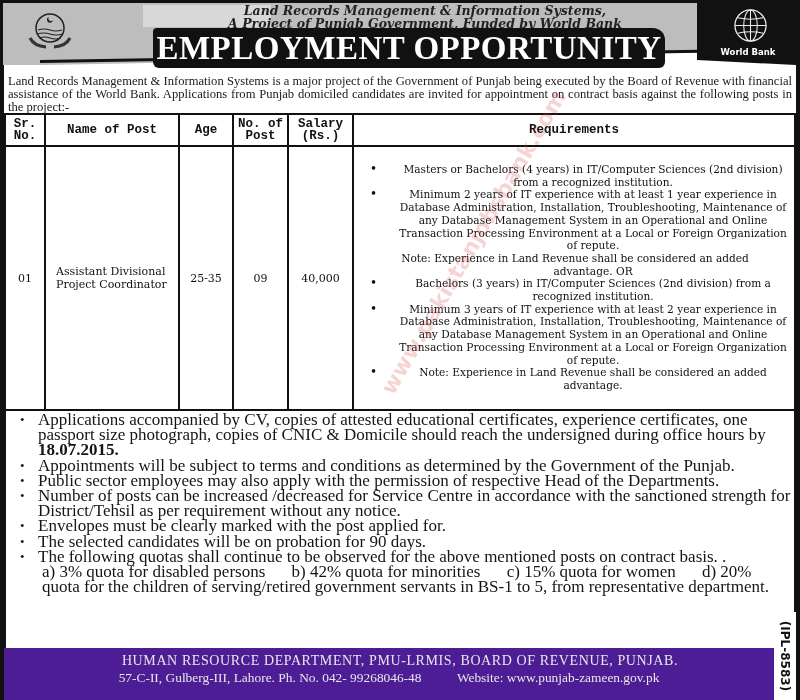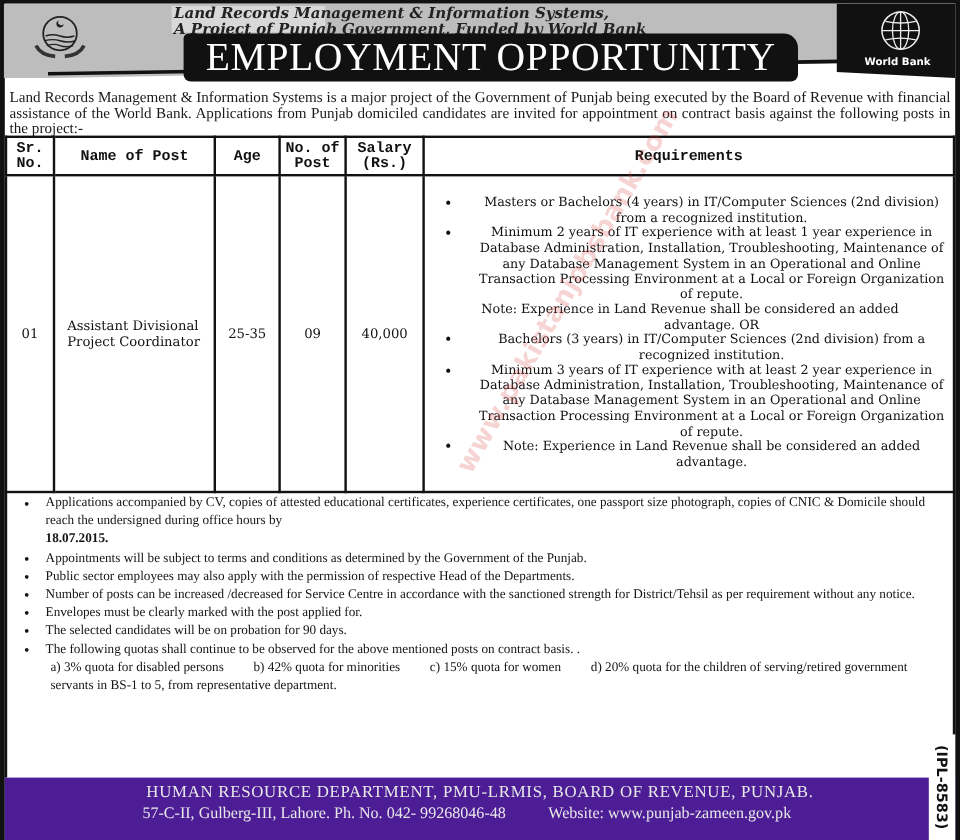--- a/index.html
+++ b/index.html
@@ -5,23 +5,23 @@
   * { box-sizing: border-box; margin: 0; padding: 0; }
   html, body { width: 800px; height: 700px; overflow: hidden; background: #ffffff; }
   body { font-family: "Liberation Serif", serif; color: #111; position: relative; }
 
   .frame { position: absolute; left: 0; top: 0; width: 800px; height: 700px; border-left: 4px solid #111; border-right: 4px solid #111; border-top: 3px solid #111; }
 
   
   .header { position: absolute; left: 0; top: 0; width: 800px; height: 68px; }
   .gray-band { position: absolute; left: 3px; top: 3px; width: 700px; height: 62px; background: #bdbdbd; clip-path: polygon(0 0, 100% 0, 100% 80%, 6% 100%, 0 100%); }
   .logo-punjab { position: absolute; left: 24px; top: 10px; width: 52px; height: 40px; }
-  .subtitle { position: absolute; left: 145px; top: 4px; width: 560px; text-align: left; font-family: "DejaVu Serif", serif; font-weight: bold; font-style: italic; font-size: 12.5px; line-height: 13px; color: #222; }
+  .subtitle { position: absolute; left: 145px; top: 4px; width: 560px; text-align: center; font-family: "DejaVu Serif", serif; font-weight: bold; font-style: italic; font-size: 12.5px; line-height: 13px; color: #222; }
   .subtitle-bg { position: absolute; left: 143px; top: 5px; width: 128px; height: 22px; background: #d8d8d8; }
-  .title-pill { position: absolute; left: 153px; top: 28px; width: 512px; height: 40px; background: #111; border-radius: 4px 12px 6px 6px; color: #fff; font-family: "Liberation Serif", serif; font-size: 33px; letter-spacing: 0.5px; text-align: center; line-height: 41px; }
+  .title-pill { position: absolute; left: 153px; top: 28px; width: 512px; height: 40px; background: #111; border-radius: 4px 12px 6px 6px; color: #fff; font-family: "Liberation Serif", serif; font-size: 33px; letter-spacing: 0.5px; text-align: center; line-height: 41px; font-weight: bold; }
   .wb-block { position: absolute; left: 697px; top: 3px; width: 99px; height: 62px; background: #111; clip-path: polygon(0 0, 100% 0, 100% 100%, 0 92%); }
   .wb-globe { position: absolute; left: 733px; top: 8px; width: 35px; height: 35px; }
   .wb-label { position: absolute; left: 700px; top: 47px; width: 96px; text-align: center; color: #fff; font-family: "DejaVu Sans", sans-serif; font-weight: bold; font-size: 8.5px; }
   .header-rule { position: absolute; left: 40px; top: 60px; width: 660px; height: 3px; background: #111; transform: rotate(-0.9deg); transform-origin: left; }
 
   
   .intro { position: absolute; left: 8px; top: 75px; width: 784px; font-size: 12.6px; line-height: 12.8px; text-align: justify; color: #1a1a1a; }
 
   
   .tbl { position: absolute; left: 4px; top: 113px; width: 792px; height: 298px; border-collapse: collapse; table-layout: fixed; }
@@ -30,21 +30,21 @@
   .tbl td { vertical-align: middle; text-align: center; font-family: "DejaVu Serif", serif; font-size: 11px; }
   .tbl td.post { text-align: left; padding-left: 10px; line-height: 13px; }
   .tbl td.req { text-align: center; vertical-align: top; padding: 16px 4px 0 6px; font-family: "DejaVu Serif", serif; font-size: 10.6px; line-height: 12.7px; }
   .req ul { list-style: none; }
   .req li { position: relative; padding-left: 36px; }
   .req li::before { content: "\2022"; position: absolute; left: 10px; top: 0; font-size: 12px; }
   .req .note { padding-left: 0; }
   .req .note-cont { padding-left: 36px; }
 
   
-  .bullets { position: absolute; left: 20px; top: 412px; width: 772px; font-size: 11px; line-height: 15.2px; color: #151515; list-style: none; }
+  .bullets { position: absolute; left: 20px; top: 412px; width: 772px; font-size: 17px; line-height: 15.2px; color: #151515; list-style: none; }
   .bullets li { position: relative; padding-left: 18px; }
   .bullets li::before { content: "\2022"; position: absolute; left: 0; top: 0; font-size: 13px; }
   .bullets .date { font-weight: bold; display: block; }
   .quota-line { display: block; padding-left: 4px; }
   .quota-line span { margin-right: 22px; }
   .bullet-box { position: absolute; left: 4px; top: 410px; width: 792px; height: 238px; border-left: 2px solid #111; border-right: 2px solid #111; }
 
   
   .footer { position: absolute; left: 4px; top: 648px; width: 792px; height: 52px; background: #4c1d95; color: #e8e8e8; text-align: center; font-family: "Liberation Serif", serif; }
   .footer .f1 { font-size: 14px; letter-spacing: 0.6px; padding-top: 4px; line-height: 17px; }

